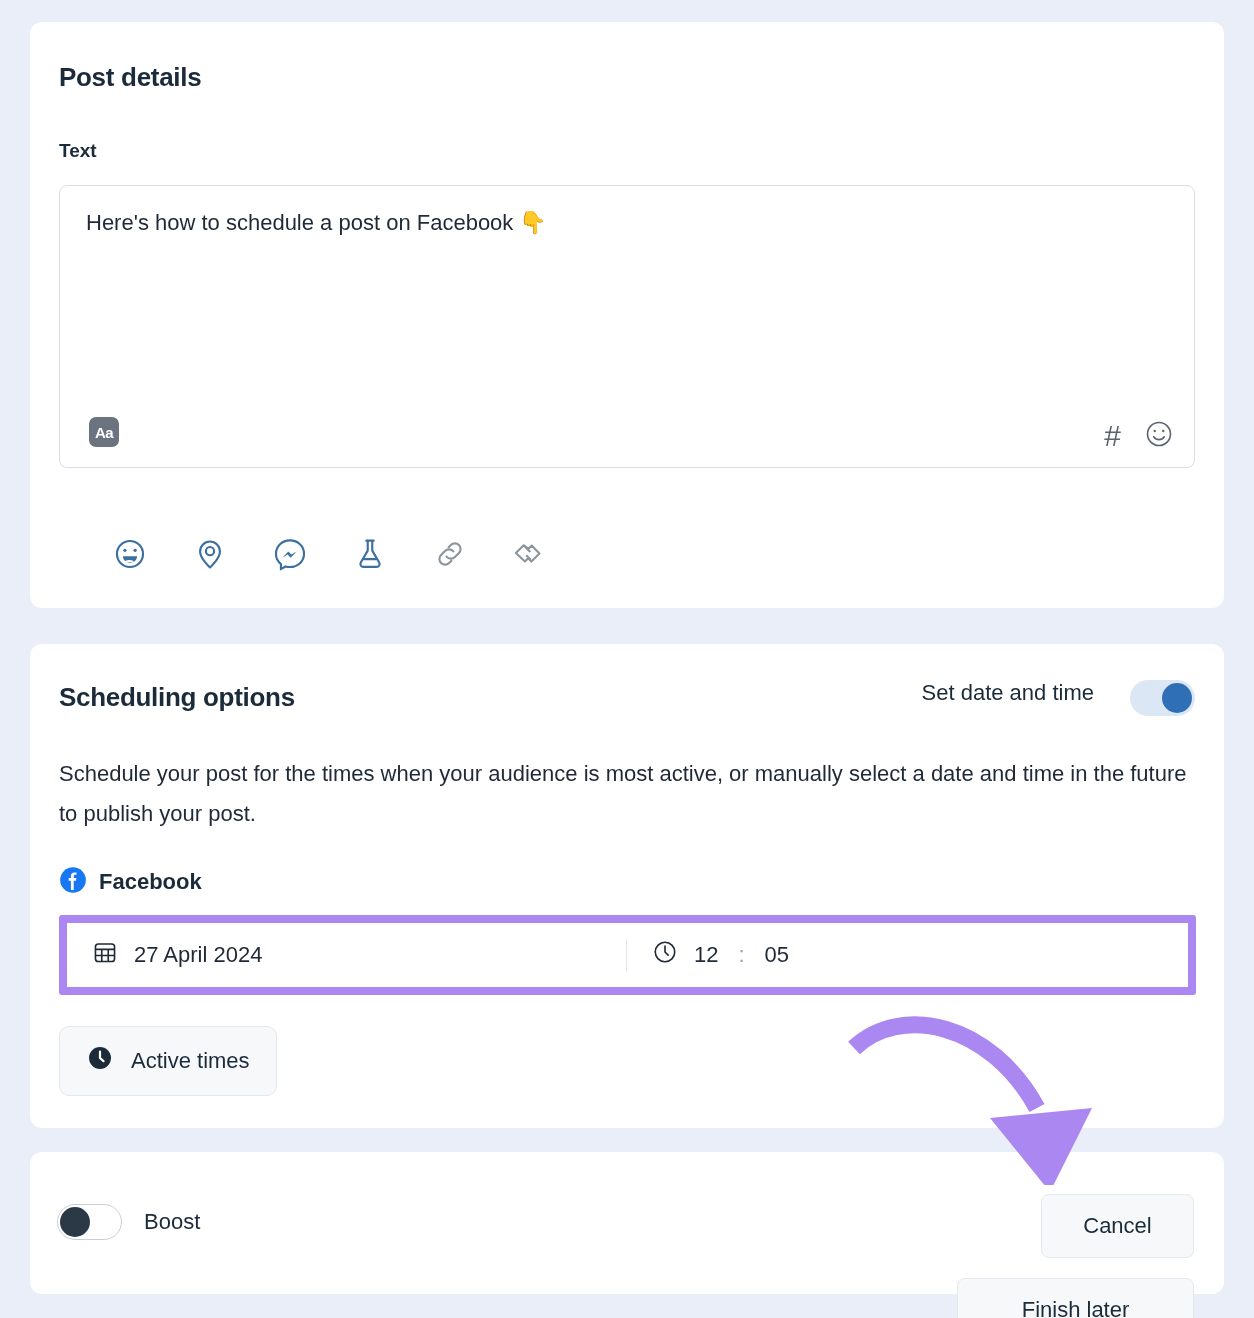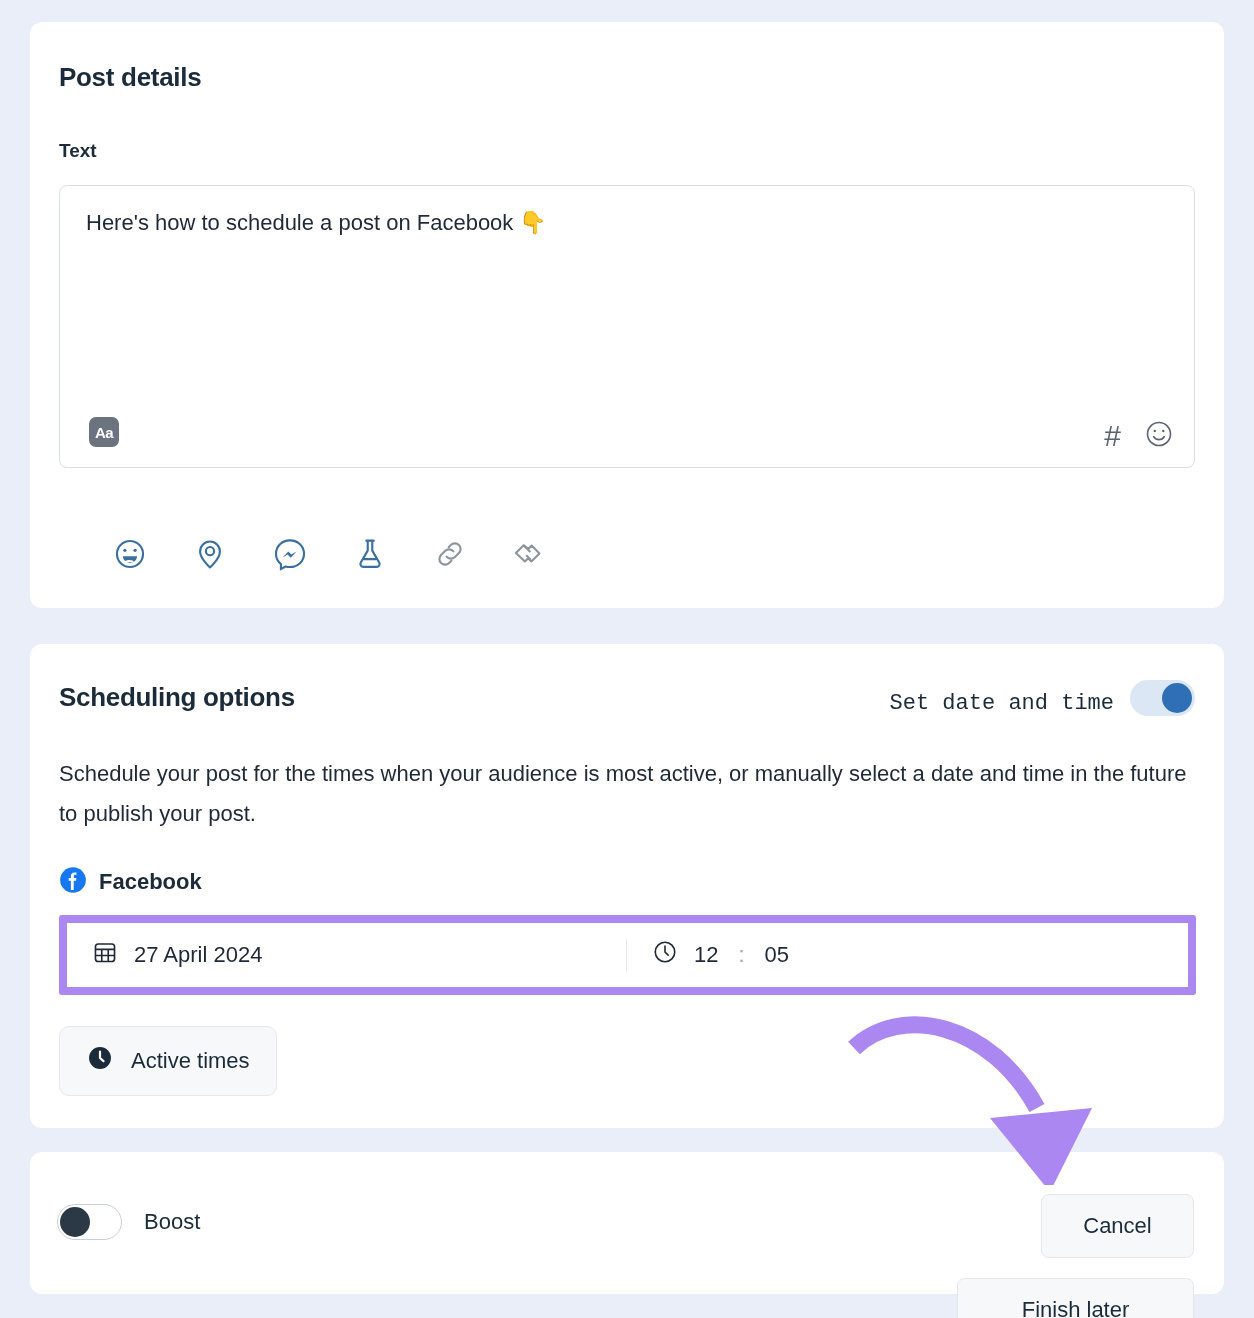--- a/index.html
+++ b/index.html
@@ -122,23 +122,22 @@
   }
 
   
   #scheduling-title { position: absolute; left: 29px; top: 38px; }
 
   #set-date-time-row {
     position: absolute;
     right: 29px;
     top: 36px;
     display: flex;
-    align-items: flex-end;
-    gap: 16px;
-    font-family: Liberation Mono, monospace;
+    align-items: flex-start;
+    gap: 36px;
   }
   #set-date-time-label { font-size: 22px; color: #1c2b3a; }
 
   .toggle {
     width: 65px; height: 36px;
     border-radius: 18px;
     position: relative;
     flex: none;
   }
   .toggle.on  { background: #dce7f5; }

